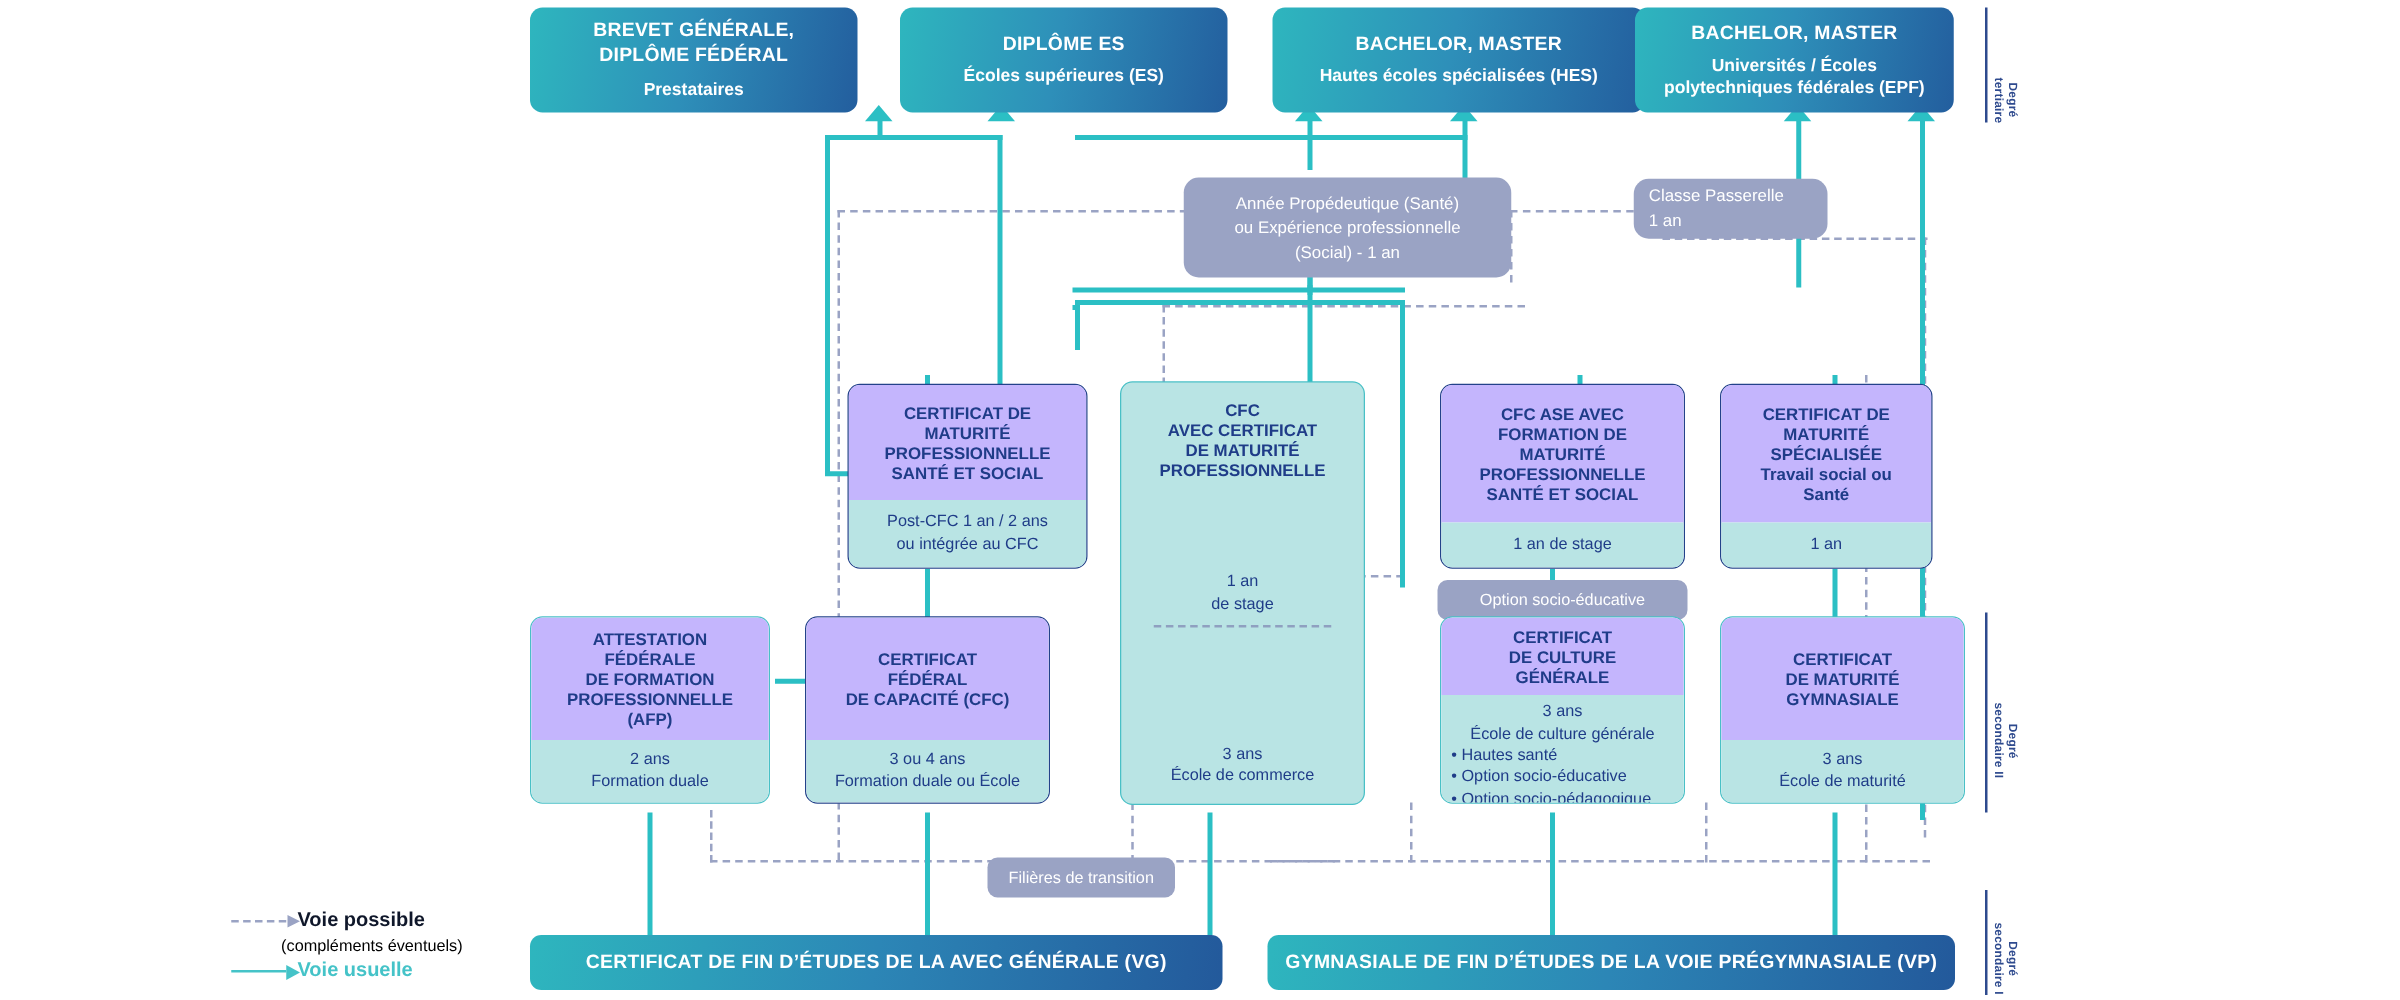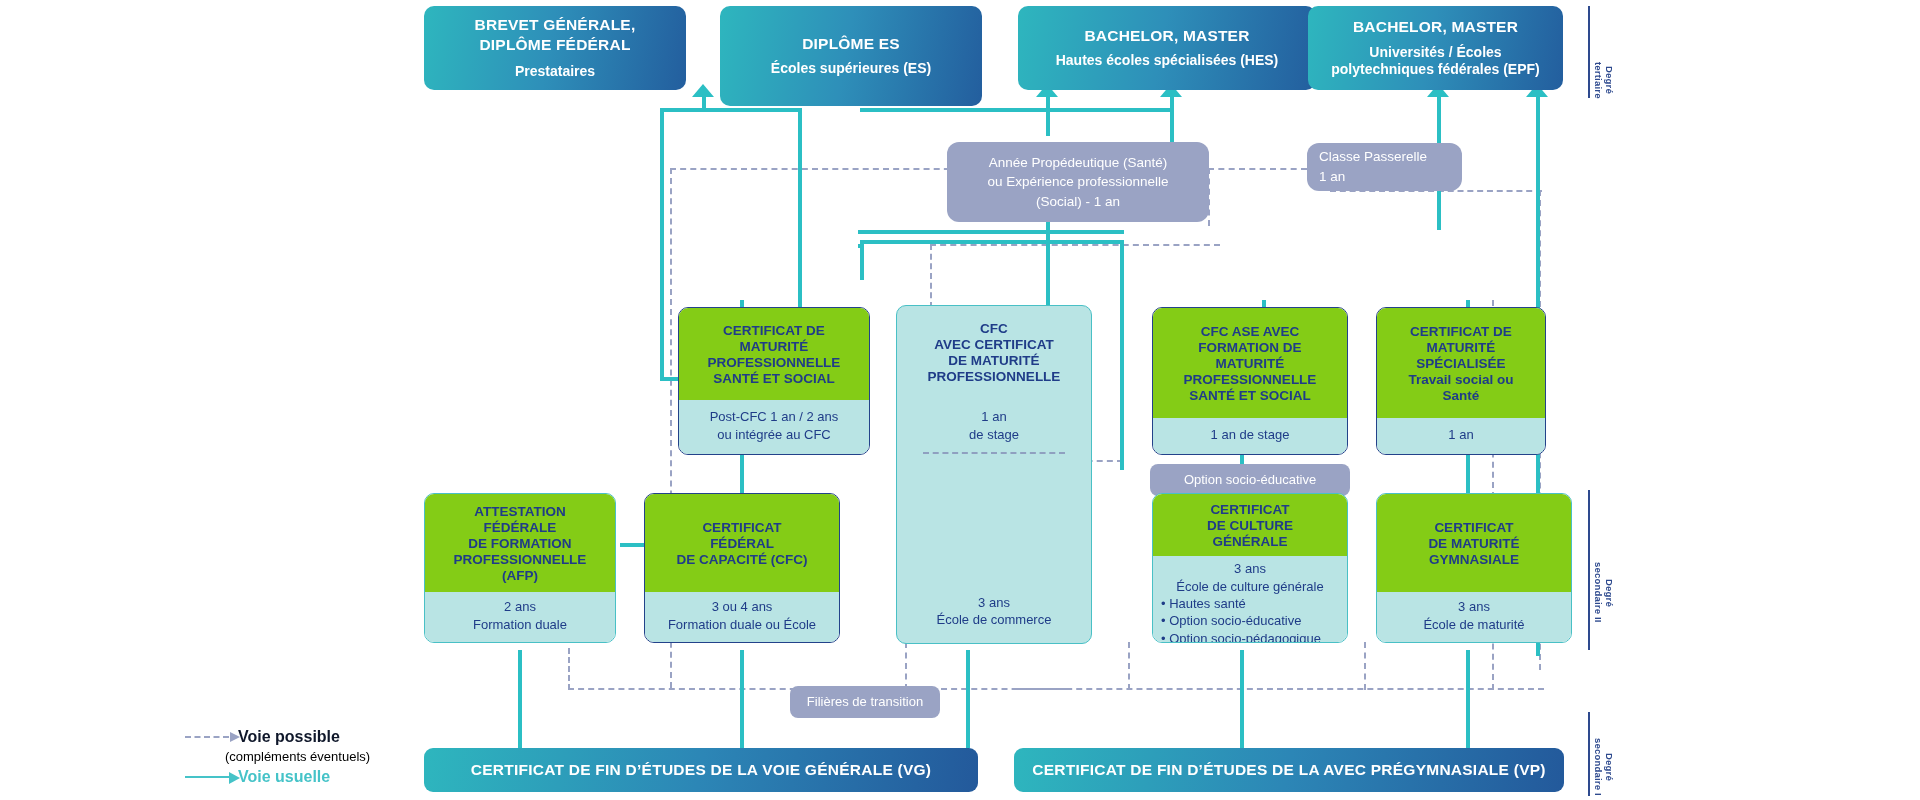--- a/index.html
+++ b/index.html
@@ -44,21 +44,21 @@
   }
 
   
   .card{
     position:absolute;border-radius:10px;overflow:hidden;box-sizing:border-box;
     display:flex;flex-direction:column;
   }
   .card.bdark{border:1.6px solid #23428a;background:#ffffff;}
   .card.bteal{border:1.6px solid #49c0c6;background:#ffffff;}
   .card .head{
-    flex:0 0 auto;background:#84cc16;color:#1F3C88;font-weight:bold;
+    flex:0 0 auto;background:#c4b5fd;color:#1F3C88;font-weight:bold;
     font-size:13.5px;line-height:1.2;text-align:center;
     display:flex;align-items:center;justify-content:center;padding:8px 6px 6px;
     box-sizing:border-box;
   }
   .card .foot{
     flex:1 1 auto;background:#b9e4e4;color:#1F3C88;font-size:13px;
     line-height:1.35;text-align:center;display:flex;flex-direction:column;
     align-items:center;justify-content:center;padding:6px 6px 8px;
     box-sizing:border-box;font-weight:normal;
   }
@@ -183,21 +183,21 @@
 
   <div class="vline" style="left:1046px;top:192px;height:44px;"></div>
   <div class="hline" style="left:858px;top:244px;width:6px;"></div>
 
   <div class="grad-box" style="left:424px;top:6px;width:262px;height:84px;">
     <div class="t1">BREVET GÉNÉRALE,</div>
     <div class="t1">DIPLÔME FÉDÉRAL</div>
     <div class="t3">Prestataires</div>
   </div>
 
-  <div class="grad-box" style="left:720px;top:6px;width:262px;height:100px;">
+  <div class="grad-box" style="left:720px;top:6px;width:262px;height:84px;">
     <div class="t1">DIPLÔME ES</div>
     <div class="t2">Écoles supérieures (ES)</div>
   </div>
 
   <div class="grad-box" style="left:1018px;top:6px;width:298px;height:84px;">
     <div class="t1">BACHELOR, MASTER</div>
     <div class="t2">Hautes écoles spécialisées (HES)</div>
   </div>
 
   <div class="grad-box" style="left:1308px;top:6px;width:255px;height:84px;">
@@ -227,21 +227,21 @@
 
   <div class="card bdark" style="left:678px;top:307px;width:192px;height:148px;">
     <div class="head" style="white-space:pre-line;height:92px;">CERTIFICAT DE
 MATURITÉ
 PROFESSIONNELLE
 SANTÉ ET SOCIAL</div>
     <div class="foot" style="white-space:pre-line;">Post-CFC 1 an / 2 ans
 ou intégrée au CFC</div>
   </div>
 
-  <div class="card plain bteal" style="left:896px;top:305px;width:196px;height:339px;">
+  <div class="card plain bteal" style="left:896px;top:305px;width:196px;height:339px;gap:48px;">
     <div class="head" style="white-space:pre-line;height:92px;">CFC
 AVEC CERTIFICAT
 DE MATURITÉ
 PROFESSIONNELLE</div>
     <div class="foot" style="flex:0 0 auto;padding-top:10px;">
       <span>1 an</span>
       <span>de stage</span>
       <div class="inner-dash"></div>
     </div>
     <div class="foot" style="justify-content:flex-end;padding-bottom:14px;">
@@ -301,24 +301,24 @@
 
   <div class="card bteal" style="left:1376px;top:493px;width:196px;height:150px;">
     <div class="head" style="white-space:pre-line;height:98px;">CERTIFICAT
 DE MATURITÉ
 GYMNASIALE</div>
     <div class="foot" style="white-space:pre-line;">3 ans
 École de maturité</div>
   </div>
 
   <div class="bar" style="left:424px;top:748px;width:554px;height:44px;">
-    <span>CERTIFICAT DE FIN D’ÉTUDES DE LA VOIE GÉNÉRALE (VG)</span>
+    <span>CERTIFICAT DE FIN D’ÉTUDES DE LA AVEC GÉNÉRALE (VG)</span>
   </div>
   <div class="bar" style="left:1014px;top:748px;width:550px;height:44px;">
-    <span>CERTIFICAT DE FIN D’ÉTUDES DE LA AVEC PRÉGYMNASIALE (VP)</span>
+    <span>GYMNASIALE DE FIN D’ÉTUDES DE LA VOIE PRÉGYMNASIALE (VP)</span>
   </div>
 
   <div class="degree-rule" style="left:1588px;top:6px;height:92px;"></div>
   <div class="degree" style="left:1592px;top:40px;height:80px;">Degré
 tertiaire</div>
 
   <div class="degree-rule" style="left:1588px;top:490px;height:160px;"></div>
   <div class="degree" style="left:1592px;top:545px;height:95px;">Degré
 secondaire II</div>
 

